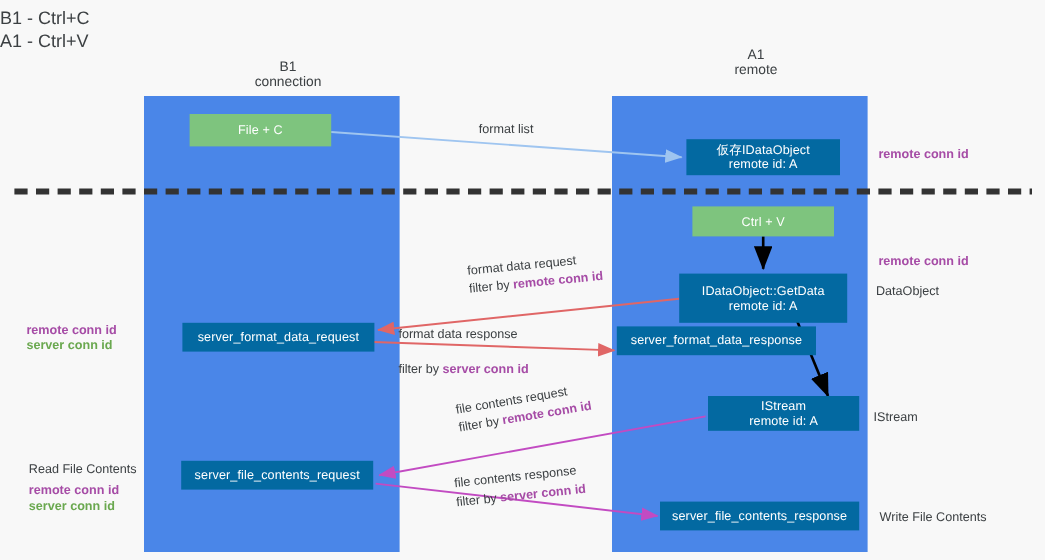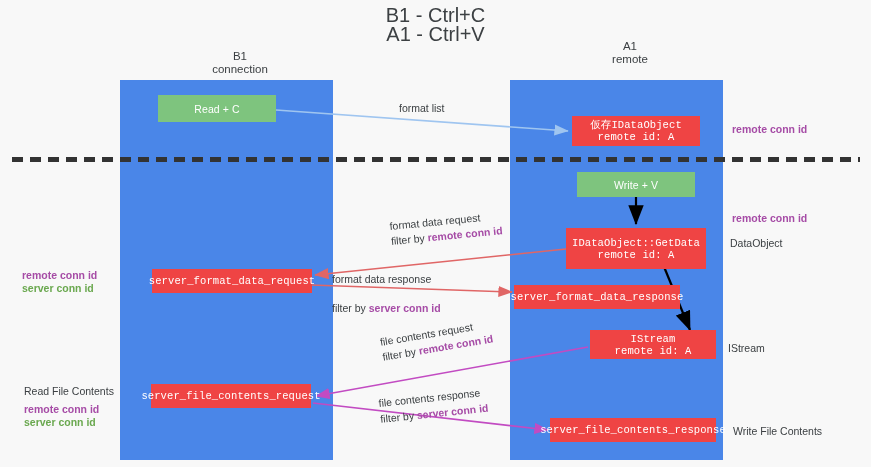--- a/index.html
+++ b/index.html
@@ -9,22 +9,22 @@
     font-family:"Liberation Sans","DejaVu Sans",sans-serif;
     color:#3c4043;
     overflow:hidden;
     position:relative;
   }
   #stage{position:absolute;left:0;top:0;width:871px;height:467px;}
   .abs{position:absolute;}
 
   
   #title{
-    left:0;top:6px;width:871px;text-align:center;
-    font-size:20px;line-height:19px;color:#3c4043;
+    left:0;top:6px;width:871px;
+    font-size:15px;line-height:19px;color:#3c4043;
   }
 
   
   .col-head{
     font-size:11.5px;line-height:13px;text-align:center;color:#3c4043;
   }
 
   
   .lane{background:#4a86e8;}
 
@@ -37,21 +37,21 @@
   .node{
     box-sizing:border-box;
     display:flex;align-items:center;justify-content:center;
     text-align:center;
     color:#ffffff;
     font-size:10.5px;
     line-height:12px;
     letter-spacing:.1px;
   }
   .node.green{background:#7ec47e;}
-  .node.orange{background:#ef4444;font-family:Liberation Mono, monospace;}
+  .node.orange{background:#0369a1;}
 
   
   .lbl{
     font-size:10.5px;line-height:13px;color:#3c4043;white-space:nowrap;
   }
   .lbl.purple{color:#a64ca6;font-weight:bold;}
   .lbl.green{color:#6aa84f;font-weight:bold;}
   .lbl.plain{color:#3c4043;}
   .lbl-rot{transform-origin:left top;}
   .k-purple{color:#a64ca6;font-weight:bold;}
@@ -109,42 +109,42 @@
     <line x1="311" y1="285" x2="512" y2="292" stroke="#e06666" stroke-width="1.6" marker-end="url(#ah-red)"></line>
 
     <line x1="660" y1="257" x2="690" y2="330" stroke="#000000" stroke-width="2.2" marker-end="url(#ah-black)"></line>
 
     <line x1="588" y1="347" x2="316" y2="396" stroke="#c24bc2" stroke-width="1.6" marker-end="url(#ah-magenta)"></line>
 
     <line x1="313" y1="403" x2="548" y2="430" stroke="#c24bc2" stroke-width="1.6" marker-end="url(#ah-magenta)"></line>
   </svg>
 
   <div class="abs node green" style="left:158px;top:95px;width:118px;height:27px;">
-    <span>Read + C</span>
+    <span>File + C</span>
   </div>
 
   <div class="abs node orange" style="left:572px;top:116px;width:128px;height:30px;flex-direction:column;">
     <span>仮存IDataObject</span>
     <span>remote id: A</span>
   </div>
 
   <div class="abs node green" style="left:577px;top:172px;width:118px;height:25px;">
-    <span>Write + V</span>
+    <span>Ctrl + V</span>
   </div>
 
   <div class="abs node orange" style="left:566px;top:228px;width:140px;height:41px;flex-direction:column;">
     <span>IDataObject::GetData</span>
     <span>remote id: A</span>
   </div>
 
   <div class="abs node orange" style="left:152px;top:269px;width:160px;height:24px;">
     <span>server_format_data_request</span>
   </div>
 
-  <div class="abs node orange" style="left:514px;top:285px;width:166px;height:24px;">
+  <div class="abs node orange" style="left:514px;top:272px;width:166px;height:24px;">
     <span>server_format_data_response</span>
   </div>
 
   <div class="abs node orange" style="left:590px;top:330px;width:126px;height:29px;flex-direction:column;">
     <span>IStream</span>
     <span>remote id: A</span>
   </div>
 
   <div class="abs node orange" style="left:151px;top:384px;width:160px;height:24px;">
     <span>server_file_contents_request</span>

